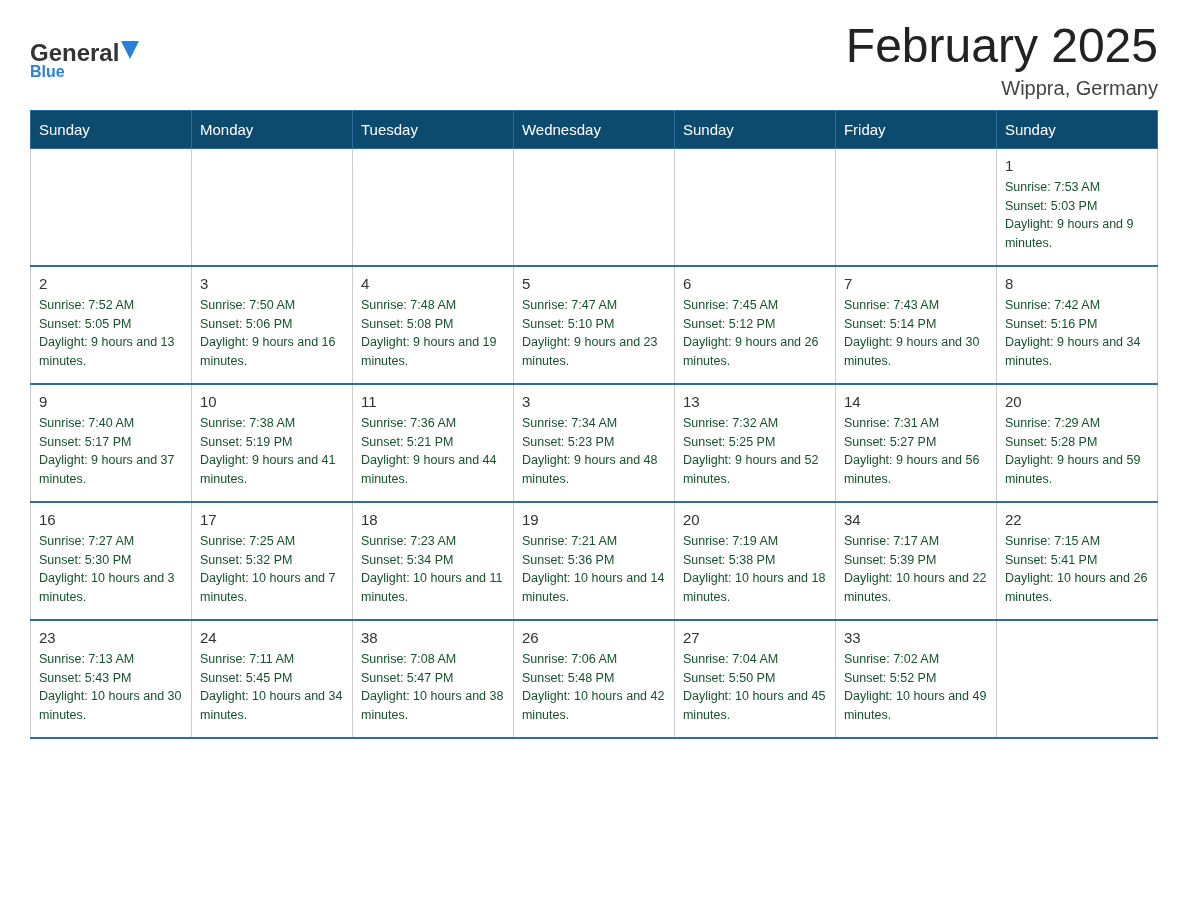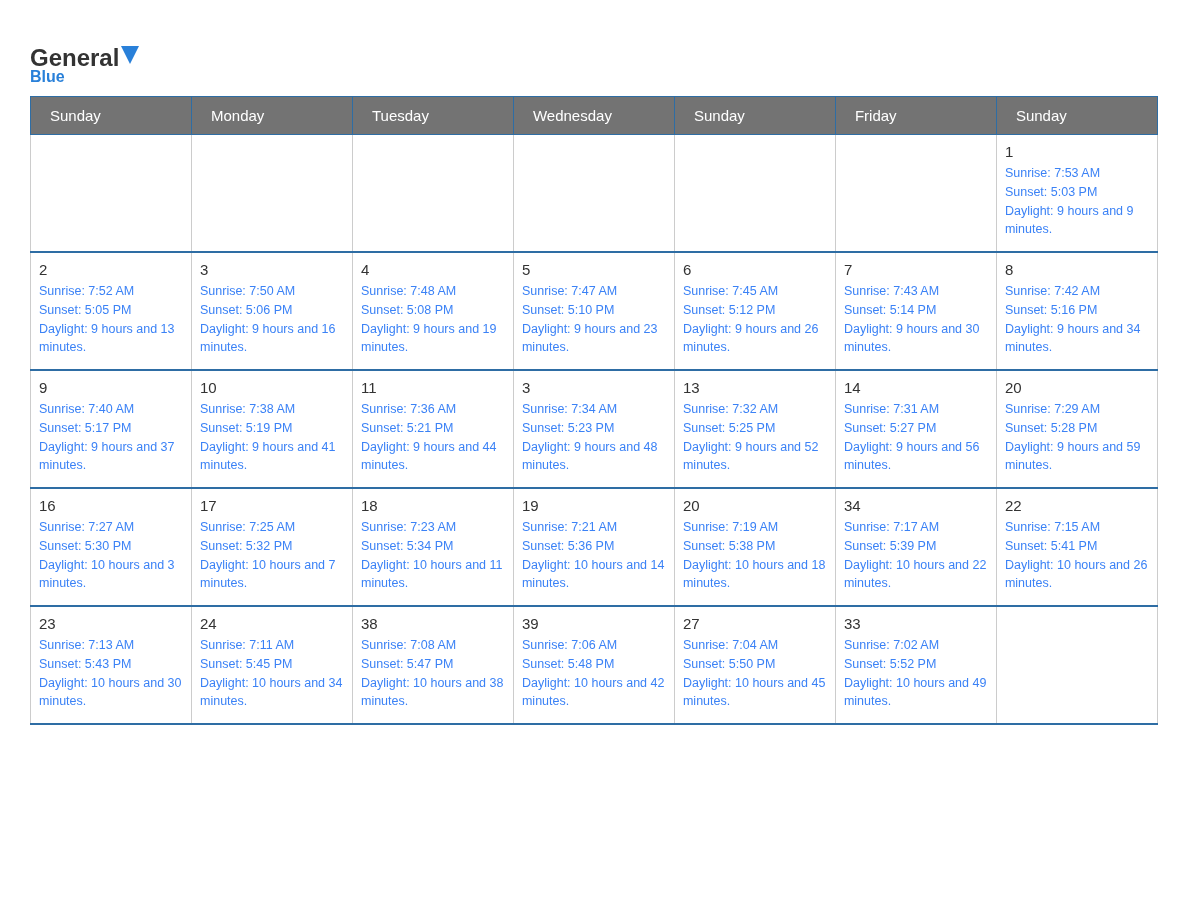--- a/index.html
+++ b/index.html
@@ -8,21 +8,20 @@
       background: #fff;
       width: 1188px;
       min-height: 918px;
       padding: 20px 30px;
     }
     .header {
       display: flex;
       justify-content: space-between;
       align-items: center;
       margin-bottom: 10px;
-      margin-top: 24px;
     }
     .logo {
       display: flex;
       flex-direction: column;
       align-items: flex-start;
     }
     .title-block {
       text-align: right;
     }
     .title-block h1 {
@@ -36,23 +35,23 @@
       font-weight: normal;
       color: #444;
       margin-top: 4px;
     }
     .calendar {
       width: 100%;
       border-collapse: collapse;
       margin-top: 10px;
     }
     .calendar thead th {
-      background-color: #737373;
+      background-color: #0c4a6e;
       color: #fff;
-      padding: 10px 19px;
+      padding: 10px 8px;
       text-align: left;
       font-size: 15px;
       font-weight: normal;
       border: 1px solid #2e6da4;
     }
     .calendar tbody tr {
       border-bottom: 2px solid #2e6da4;
     }
     .calendar tbody td {
       vertical-align: top;
@@ -70,21 +69,21 @@
     }
     .day-number {
       font-size: 15px;
       font-weight: normal;
       color: #333;
       display: block;
       margin-bottom: 4px;
     }
     .day-info {
       font-size: 12.5px;
-      color: #3b82f6;
+      color: #14532d;
       line-height: 1.5;
     }
     .empty-cell {
       background: #f9f9f9;
     }
     tr.week-row td {
       border-top: 1px solid #ccc;
     }
     .logo-wrapper {
       display: flex;
@@ -108,20 +107,24 @@
 
 <div class="header">
   <div class="logo">
     <div class="logo-wrapper">
       <span class="logo-general">General</span>
       <svg width="18" height="18" viewBox="0 0 18 18" style="margin-left:2px; vertical-align:middle; margin-bottom:6px;">
         <polygon points="0,0 18,0 9,18" fill="#2980d9"></polygon>
       </svg>
     </div>
     <span class="logo-line2">Blue</span>
+  </div>
+  <div class="title-block">
+    <h1>February 2025</h1>
+    <h2>Wippra, Germany</h2>
   </div>
 </div>
 
 <table class="calendar">
   <thead>
     <tr>
       <th>Sunday</th>
       <th>Monday</th>
       <th>Tuesday</th>
       <th>Wednesday</th>
@@ -240,21 +243,21 @@
         </td>
         <td>
           <span class="day-number">24</span>
           <div class="day-info">Sunrise: 7:11 AM<br>Sunset: 5:45 PM<br>Daylight: 10 hours and 34 minutes.</div>
         </td>
         <td>
           <span class="day-number">38</span>
           <div class="day-info">Sunrise: 7:08 AM<br>Sunset: 5:47 PM<br>Daylight: 10 hours and 38 minutes.</div>
         </td>
         <td>
-          <span class="day-number">39</span>
+          <span class="day-number">26</span>
           <div class="day-info">Sunrise: 7:06 AM<br>Sunset: 5:48 PM<br>Daylight: 10 hours and 42 minutes.</div>
         </td>
         <td>
           <span class="day-number">27</span>
           <div class="day-info">Sunrise: 7:04 AM<br>Sunset: 5:50 PM<br>Daylight: 10 hours and 45 minutes.</div>
         </td>
         <td>
           <span class="day-number">33</span>
           <div class="day-info">Sunrise: 7:02 AM<br>Sunset: 5:52 PM<br>Daylight: 10 hours and 49 minutes.</div>
         </td>

